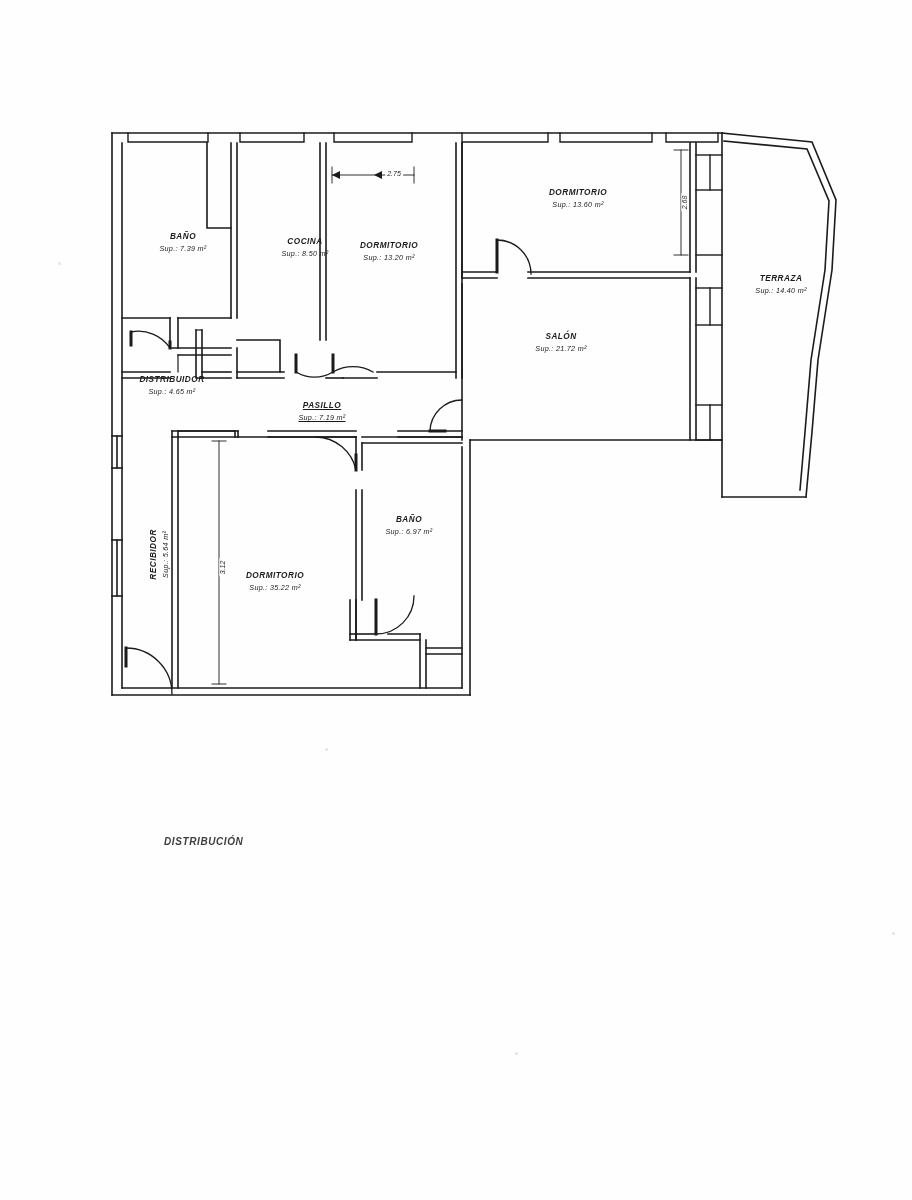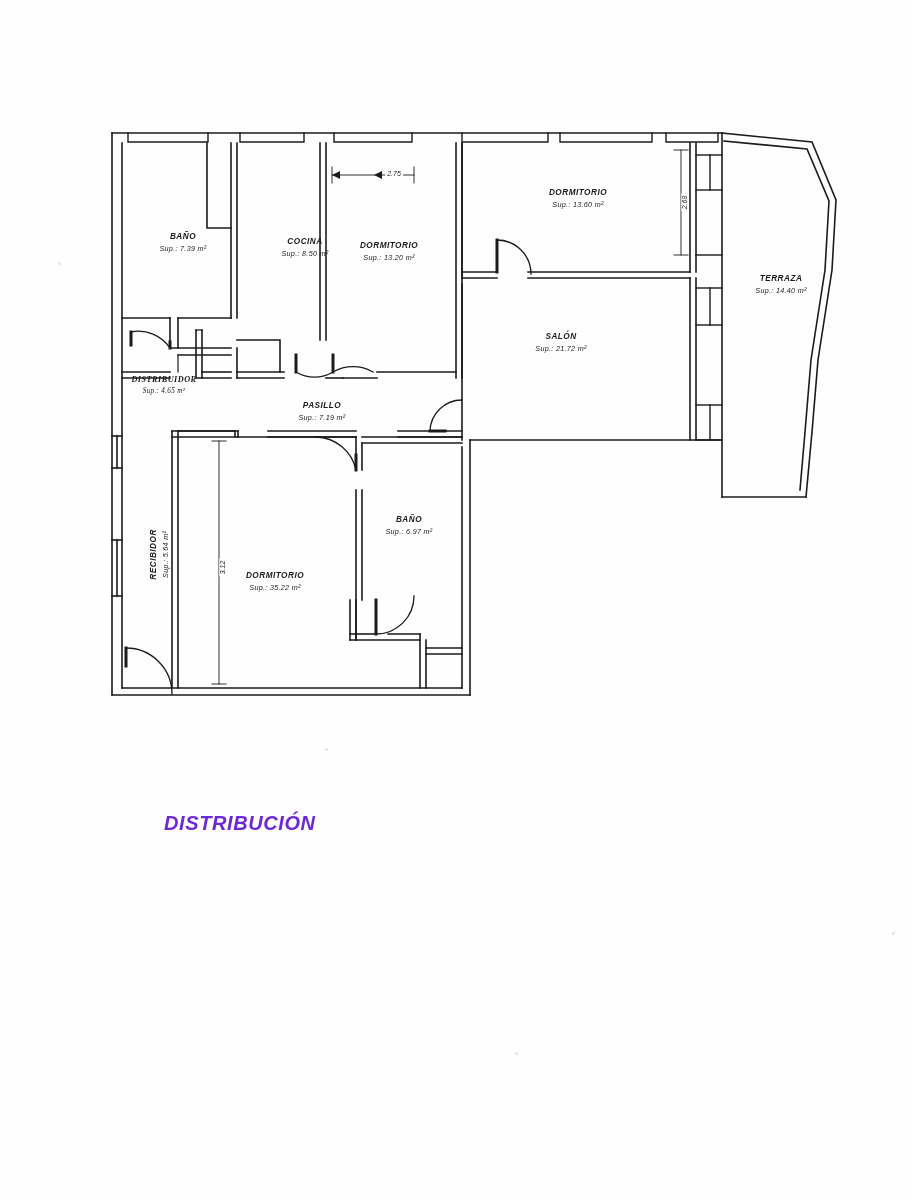--- a/index.html
+++ b/index.html
@@ -62,25 +62,25 @@
     padding: 0 2px;
     white-space: nowrap;
   }
   .dimtext.vert {
     transform: rotate(-90deg);
     transform-origin: 50% 50%;
   }
   #plan-title {
     position: absolute;
     left: 164px;
-    top: 812px;
-    font-size: 20px;
+    top: 836px;
+    font-size: 10px;
     font-style: italic;
     font-weight: 600;
-    color: #6d28d9;
+    color: #404040;
     letter-spacing: 0.6px;
     white-space: nowrap;
   }
   #page-indicator {
     position: absolute;
     left: 843px;
     top: 1228px;
     font-size: 19px;
     color: #000000;
     letter-spacing: 1px;
@@ -343,26 +343,26 @@
   <div class="rlabel" style="left:781px; top:273px; transform:translateX(-50%);">
     <span class="rname">TERRAZA</span>
     <span class="rarea">Sup.: 14.40  m²</span>
   </div>
 
   <div class="rlabel" style="left:561px; top:331px; transform:translateX(-50%);">
     <span class="rname">SALÓN</span>
     <span class="rarea">Sup.: 21.72  m²</span>
   </div>
 
-  <div class="rlabel" style="left:164px; top:374px; transform:translateX(-50%);font-family:Liberation Serif, serif;">
+  <div class="rlabel" style="left:172px; top:374px; transform:translateX(-50%);">
     <span class="rname">DISTRIBUIDOR</span>
     <span class="rarea">Sup.: 4.65  m²</span>
   </div>
 
-  <div class="rlabel" style="left:322px; top:400px; transform:translateX(-50%);">
+  <div class="rlabel" style="left:322px; top:400px; transform:translateX(-50%);text-decoration:underline;">
     <span class="rname">PASILLO</span>
     <span class="rarea">Sup.: 7.19  m²</span>
   </div>
 
   <div class="rlabel rot90" style="left:159px; top:553px; width:90px; margin-left:-45px; margin-top:-10px;">
     <span class="rname">RECIBIDOR</span>
     <span class="rarea">Sup.: 5.64  m²</span>
   </div>
 
   <div class="rlabel" style="left:275px; top:570px; transform:translateX(-50%);">

